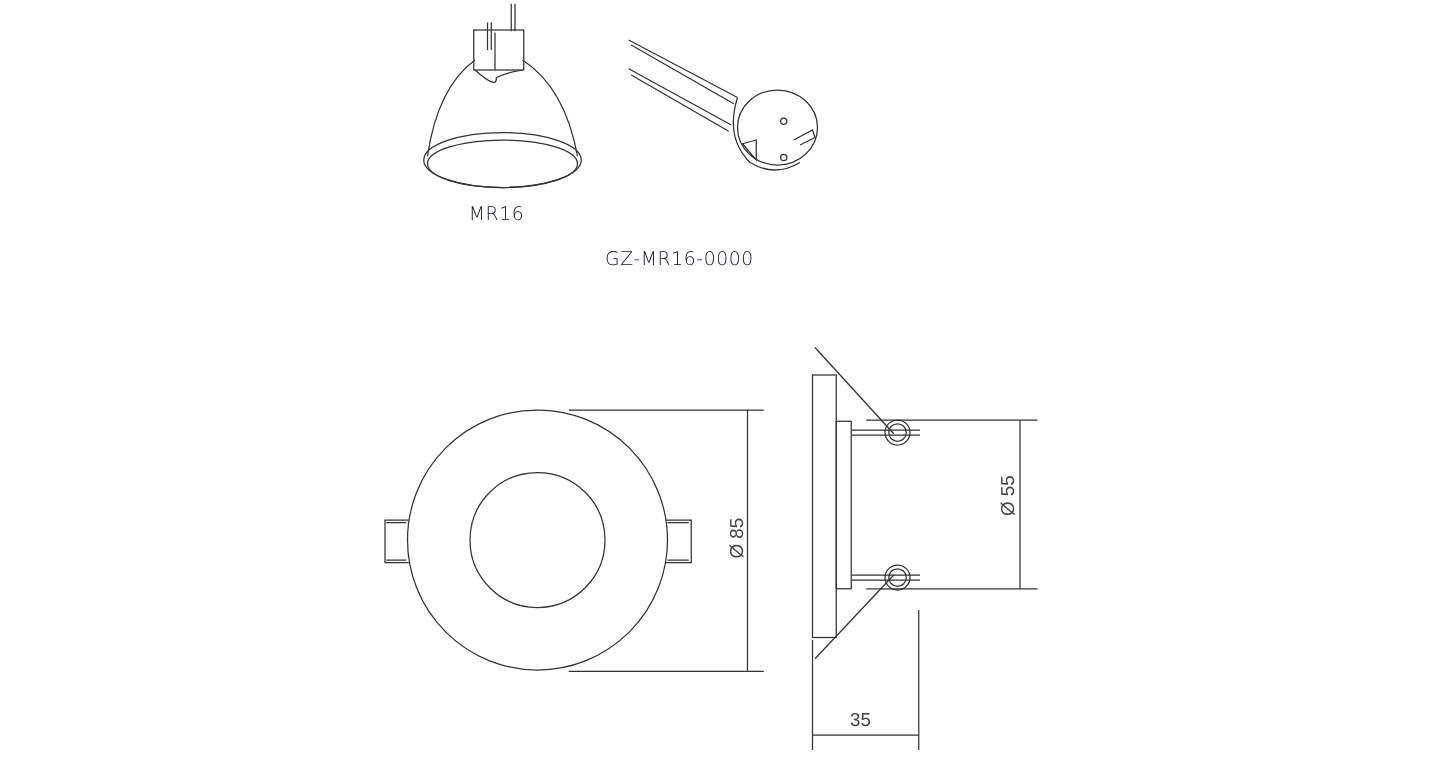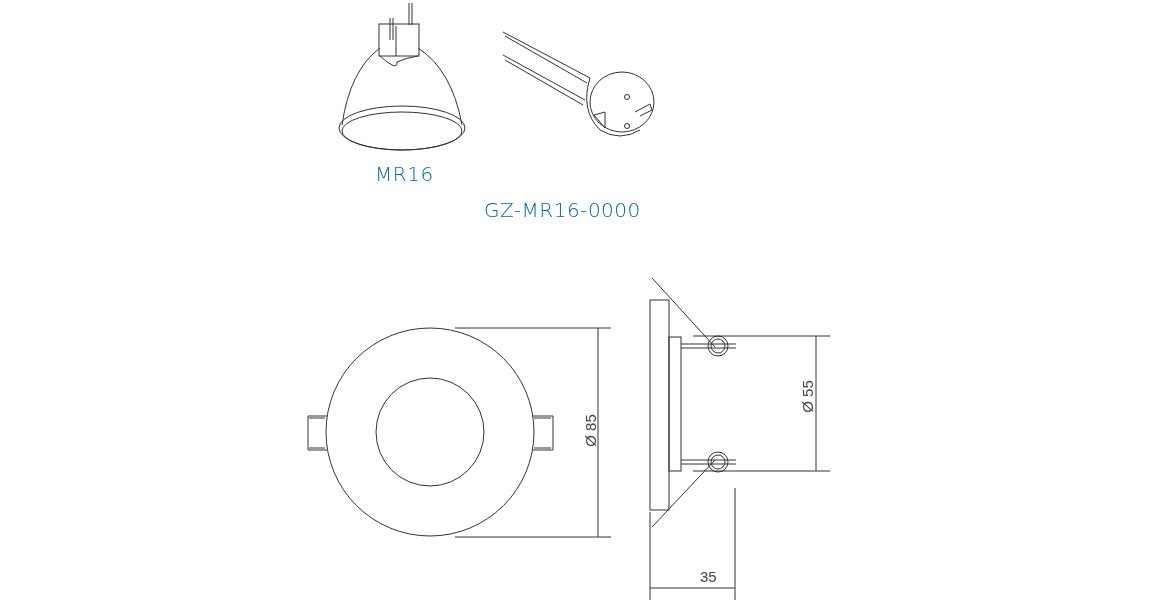--- a/index.html
+++ b/index.html
@@ -1,18 +1,18 @@
 <!DOCTYPE html>
 <html><head>
 <meta charset="utf-8">
 <style>
   html,body{margin:0;padding:0;background:#fff;}
   body{width:1160px;height:610px;position:relative;overflow:hidden;font-family:"Liberation Sans",sans-serif;}
   svg{position:absolute;left:0;top:0;}
-  .lbl{position:absolute;color:#0369a1;font-size:20px;letter-spacing:0.5px;font-family:"DejaVu Sans",sans-serif;font-weight:300;}
+  .lbl{position:absolute;color:#0f172a;font-size:15px;letter-spacing:0.5px;font-family:"DejaVu Sans",sans-serif;font-weight:300;}
   .dim{position:absolute;color:#444;font-size:15px;font-family:"Liberation Sans",sans-serif;}
   .rot{transform:rotate(-90deg);transform-origin:center;}
 </style>
 </head>
 <body>
 
 <svg width="1160" height="610" viewBox="0 0 1160 610" fill="none" stroke="#333" stroke-width="1">
 
   <g>
     <line x1="390" y1="18" x2="390" y2="40"></line>
@@ -67,13 +67,13 @@
     <line x1="650" y1="512" x2="650" y2="600"></line>
     <line x1="650" y1="588" x2="735" y2="588"></line>
   </g>
 </svg>
 
 <div class="lbl" style="left:375px;top:162px;">MR16</div>
 <div class="lbl" style="left:484px;top:162px;margin-top:36px;">GZ-MR16-0000</div>
 
 <div class="dim rot" style="left:565px;top:422px;width:50px;text-align:center;">Ø 85</div>
 <div class="dim rot" style="left:782px;top:388px;width:50px;text-align:center;">Ø 55</div>
-<div class="dim" style="left:700px;top:568px;text-align:right;">35</div>
+<div class="dim" style="left:680px;top:568px;text-align:right;">35</div>
 
 </body></html>

